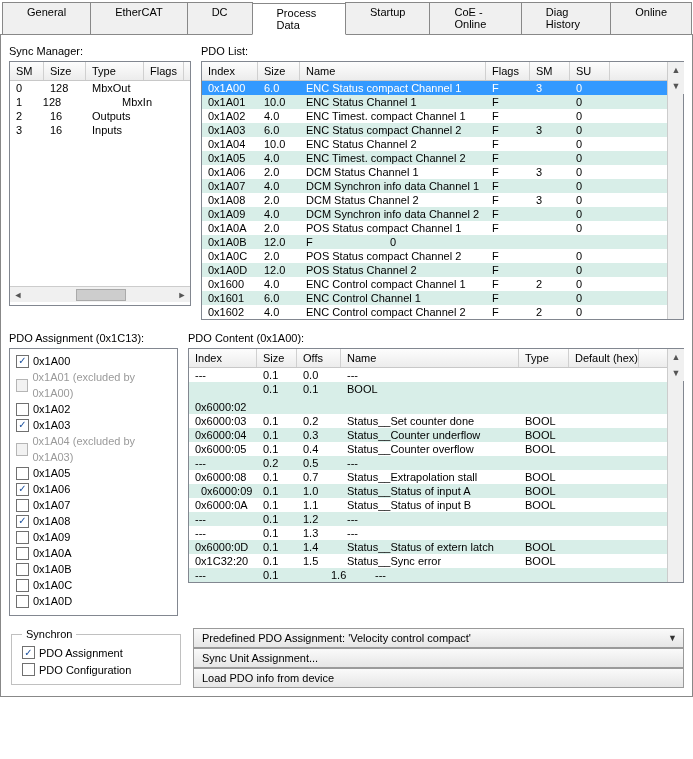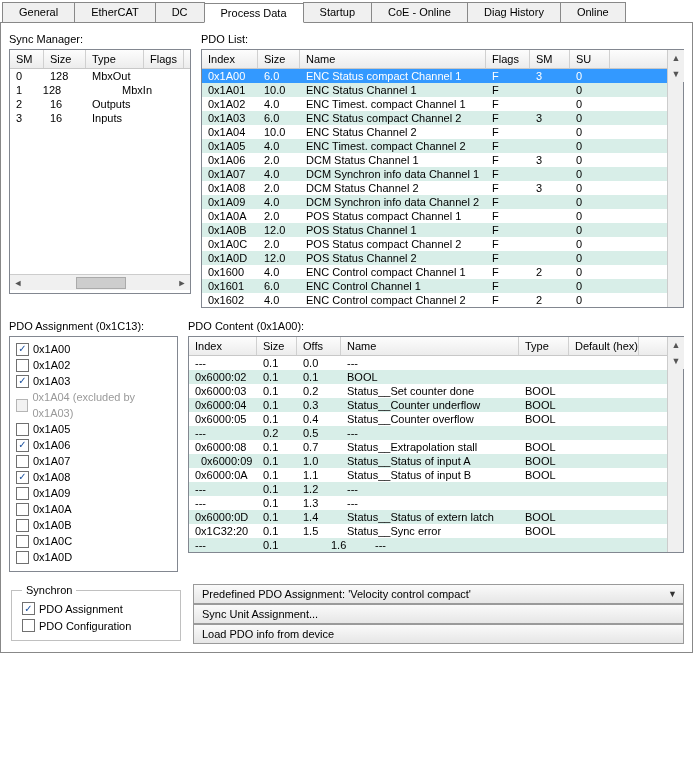--- a/index.html
+++ b/index.html
@@ -11,21 +11,21 @@
     color: #000;
     width: 693px;
   }
   .tabstrip {
     display: flex;
     border-bottom: 1px solid #888;
     padding: 2px 2px 0 2px;
     background: #fff;
   }
   .tab {
-    padding: 3px 16px;
+    padding: 3px 24px;
     border: 1px solid #888;
     border-bottom: none;
     background: #f0f0f0;
     cursor: pointer;
     margin-right: -1px;
     position: relative;
   }
   .tab.active {
     background: #fff;
     top: 1px;
@@ -302,21 +302,20 @@
                 <div class="cell" style="width: 56px;">0x1A0A</div>
                 <div class="cell" style="width: 42px;">2.0</div>
                 <div class="cell" style="width: 186px;">POS Status compact Channel 1</div>
                 <div class="cell" style="width: 44px;">F</div>
                 <div class="cell" style="width: 40px;"></div>
                 <div class="cell" style="width: 40px;">0</div>
               </div>
               <div class="lv-row alt">
                 <div class="cell" style="width: 56px;">0x1A0B</div>
                 <div class="cell" style="width: 42px;">12.0</div>
-                <div class="cell" style="width: 186px;">POS Status Channel 1</div>
                 <div class="cell" style="width: 44px;">F</div>
                 <div class="cell" style="width: 40px;"></div>
                 <div class="cell" style="width: 40px;">0</div>
               </div>
               <div class="lv-row">
                 <div class="cell" style="width: 56px;">0x1A0C</div>
                 <div class="cell" style="width: 42px;">2.0</div>
                 <div class="cell" style="width: 186px;">POS Status compact Channel 2</div>
                 <div class="cell" style="width: 44px;">F</div>
                 <div class="cell" style="width: 40px;"></div>
@@ -365,20 +364,24 @@
     </div>
   </div>
 
   <div class="row" style="margin-top:10px;">
     <div class="col-left">
       <div class="section-label">PDO Assignment (0x1C13):</div>
       <div class="pdo-assign-box" id="assign-box">
           <div class="chk-row">
             <span class="chk checked"></span>
             <span>0x1A00</span>
+          </div>
+          <div class="chk-row disabled">
+            <span class="chk" style="border-color: rgb(181, 181, 181); background: rgb(242, 242, 242);"></span>
+            <span>0x1A01 (excluded by 0x1A00)</span>
           </div>
           <div class="chk-row">
             <span class="chk"></span>
             <span>0x1A02</span>
           </div>
           <div class="chk-row">
             <span class="chk checked"></span>
             <span>0x1A03</span>
           </div>
           <div class="chk-row disabled">
@@ -438,21 +441,21 @@
           <div class="lv-body" id="cont-body">
               <div class="lv-row">
                 <div class="cell" style="width: 68px;">---</div>
                 <div class="cell" style="width: 40px;">0.1</div>
                 <div class="cell" style="width: 44px;">0.0</div>
                 <div class="cell" style="width: 178px;">---</div>
                 <div class="cell" style="width: 50px;"></div>
                 <div class="cell" style="width: 70px;"></div>
               </div>
               <div class="lv-row alt">
-                <div class="cell" style="width: 68px;">0x6000:02</div>
+                <div class="cell" style="width: 68px; margin-top: 18px;">0x6000:02</div>
                 <div class="cell" style="width: 40px;">0.1</div>
                 <div class="cell" style="width: 44px;">0.1</div>
                 <div class="cell" style="width: 50px;">BOOL</div>
                 <div class="cell" style="width: 70px;"></div>
               </div>
               <div class="lv-row">
                 <div class="cell" style="width: 68px;">0x6000:03</div>
                 <div class="cell" style="width: 40px;">0.1</div>
                 <div class="cell" style="width: 44px;">0.2</div>
                 <div class="cell" style="width: 178px;">Status__Set counter done</div>

